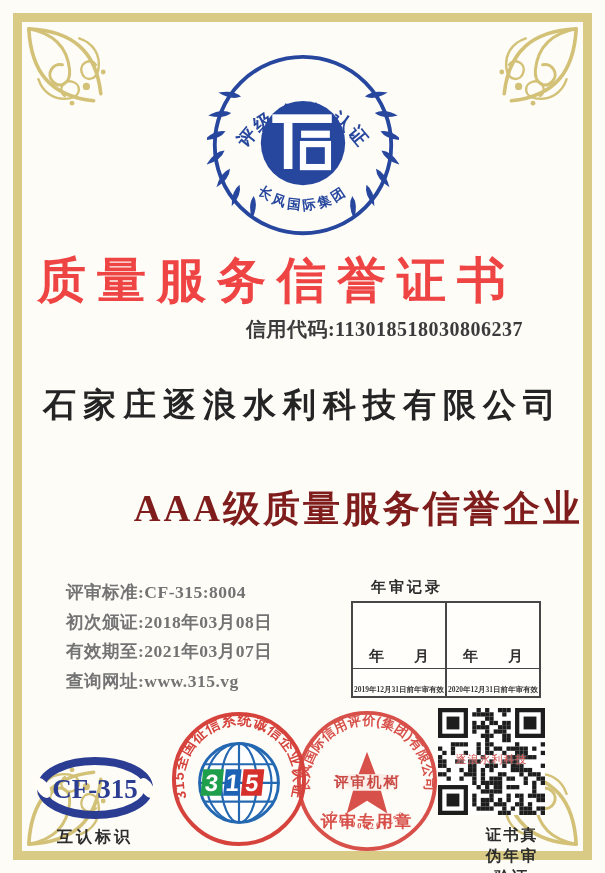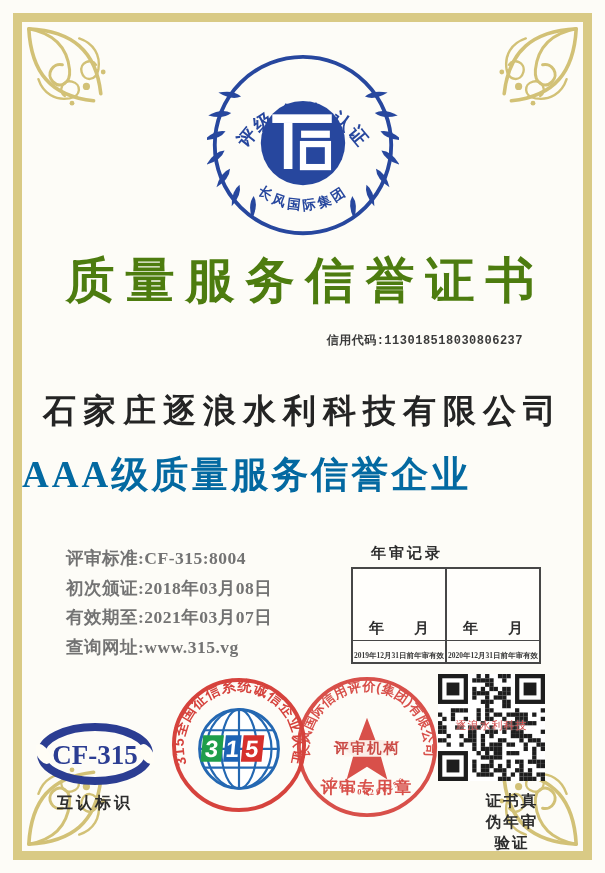--- a/index.html
+++ b/index.html
@@ -15,43 +15,43 @@
   .corner svg { width:100%; height:100%; display:block; }
   .corner.tl { left:24px; top:24px; }
   .corner.tr { right:24px; top:24px; transform:scaleX(-1); }
   .corner.bl { left:24px; bottom:24px; transform:scaleY(-1); }
   .corner.br { right:24px; bottom:24px; transform:scale(-1,-1); }
 
   .content { position:absolute; left:22px; top:22px; right:22px; bottom:22px; }
 
   .emblem { display:block; margin:30px auto 0; width:192px; height:187px; }
 
-  .title { margin-top:13px; text-align:center; font-family:"Liberation Sans", sans-serif;
+  .title { margin-top:13px; text-align:left; font-family:"Liberation Sans", sans-serif;
            font-weight:900; font-size:49px; line-height:56px; letter-spacing:11px;
-           padding-left:6px; color:#4d7c0f; }
-  .credit { margin:24px 60px 0; text-align:right; font-family:Liberation Mono, monospace;
-            font-weight:700; font-size:12px; color:#3b3b3b; letter-spacing:.5px; }
+           padding-left:15px; color:#ef4444; }
+  .credit { margin:8px 60px 0; text-align:right; font-family:Liberation Serif, serif;
+            font-weight:700; font-size:20px; color:#3b3b3b; letter-spacing:.5px; }
 
   .company { margin-top:40px; text-align:center; font-family:"Liberation Sans", sans-serif;
              font-weight:900; font-size:33px; letter-spacing:7px; padding-left:1px; color:#242424; }
-  .grade { margin-top:16px; text-align:left; font-weight:900; font-size:37px;
-           letter-spacing:3px; color:#0369a1; }
+  .grade { margin-top:56px; text-align:right; font-weight:900; font-size:37px;
+           letter-spacing:3px; color:#7f1d1d; }
 
   .inforow { margin:44px 42px 0 44px; display:flex; justify-content:space-between; }
   .infolines { font-weight:700; font-size:17.5px; color:#737373; line-height:29.5px; letter-spacing:.5px; }
 
   .review { width:190px; }
   .review-label { font-weight:700; font-size:15px; letter-spacing:3px; color:#2e2e2e; margin:0 0 4px 20px; }
   .review-box { display:flex; border:2px solid #474747; height:97px; background:#fffefb; }
   .review-cell { flex:1; display:flex; flex-direction:column; justify-content:flex-end; }
   .review-cell + .review-cell { border-left:2px solid #474747; }
   .ym { display:flex; justify-content:center; gap:30px; font-weight:700; font-size:15px;
         color:#2e2e2e; margin-bottom:2px; }
   .note { border-top:1.5px solid #474747; font-size:7.5px; font-weight:700; color:#3a3a3a;
-          text-align:center; padding:10px 0 1px; letter-spacing:0; white-space:nowrap; }
+          text-align:center; padding:16px 0 1px; letter-spacing:0; white-space:nowrap; }
 
   .footer { position:relative; margin-top:10px; height:160px; }
   .cf-block { position:absolute; left:12px; top:48px; width:122px; text-align:center; }
   .cf-label { margin-top:3px; font-weight:700; font-size:16px; letter-spacing:3px; color:#2c2c2c; }
   .globe-logo { position:absolute; left:148px; top:2px; width:138px; height:138px; }
   .stamp { position:absolute; left:272px; top:0px; width:146px; height:146px; opacity:.92; }
   .qr-block { position:absolute; right:38px; top:0; width:107px; text-align:center; }
   .qr-wrap { position:relative; width:107px; height:107px; background:#fff; }
   .qr-overlay { position:absolute; left:0; right:0; top:44px; text-align:center;
                 font-size:11px; font-weight:400; color:#d24a4a; letter-spacing:1px;

